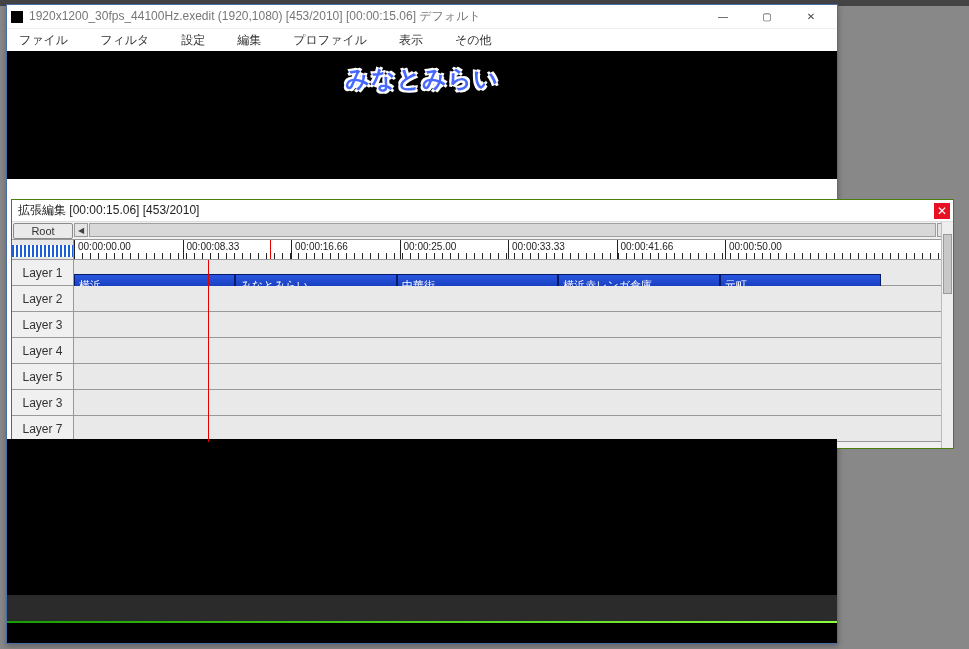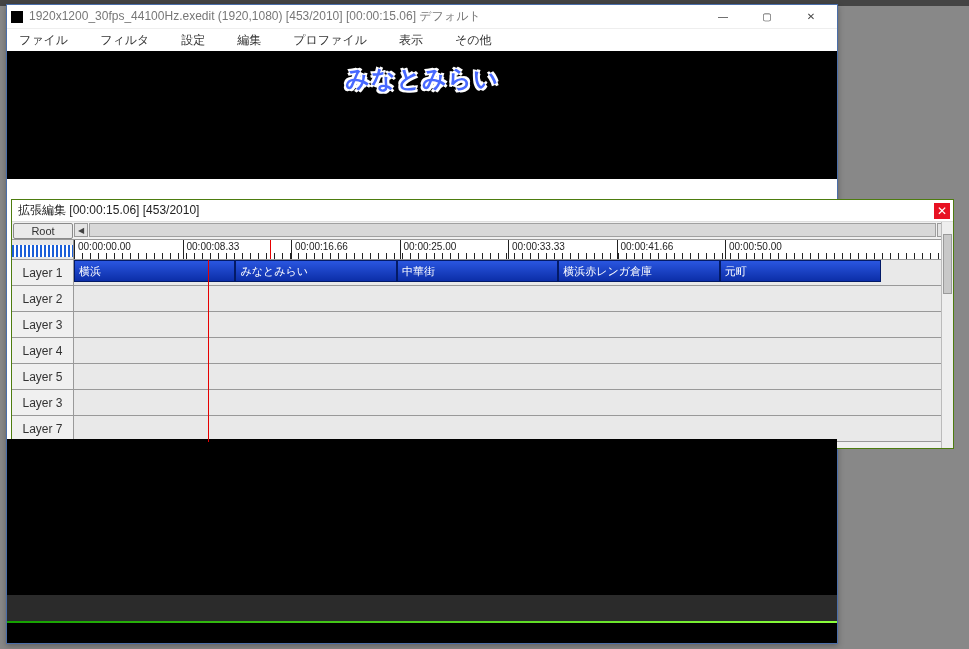--- a/index.html
+++ b/index.html
@@ -88,21 +88,21 @@
   position: absolute; left: 0; right: 0; bottom: 0; height: 6px;
   background: repeating-linear-gradient(90deg, #222 0 1px, transparent 1px 8px);
 }
 .track-area { position: relative; }
 .playhead {
   position: absolute; top: 0; bottom: 0; width: 1px; background: #e60000; left: 180px; z-index: 5;
 }
 .layer-row { height: 26px; }
 .layer-row .row-right { background: #e9e9e9; }
 .clip {
-  position: absolute; top: 0; height: 22px; margin-top: 0;
+  position: absolute; top: 0; height: 22px; margin-top: 14px;
   background: linear-gradient(#2a56e0, #0c2ea8);
   border: 1px solid #031a66; color: #fff; font-size: 11px;
   display: flex; align-items: center; padding: 0 4px; overflow: hidden; white-space: nowrap;
 }
 .preview-lower {
   position: absolute; left: 0; right: 0; top: 434px; bottom: 0;
   background: #000;
 }
 .status-bar {
   position: absolute; left: 0; right: 0; bottom: 22px; height: 26px;

